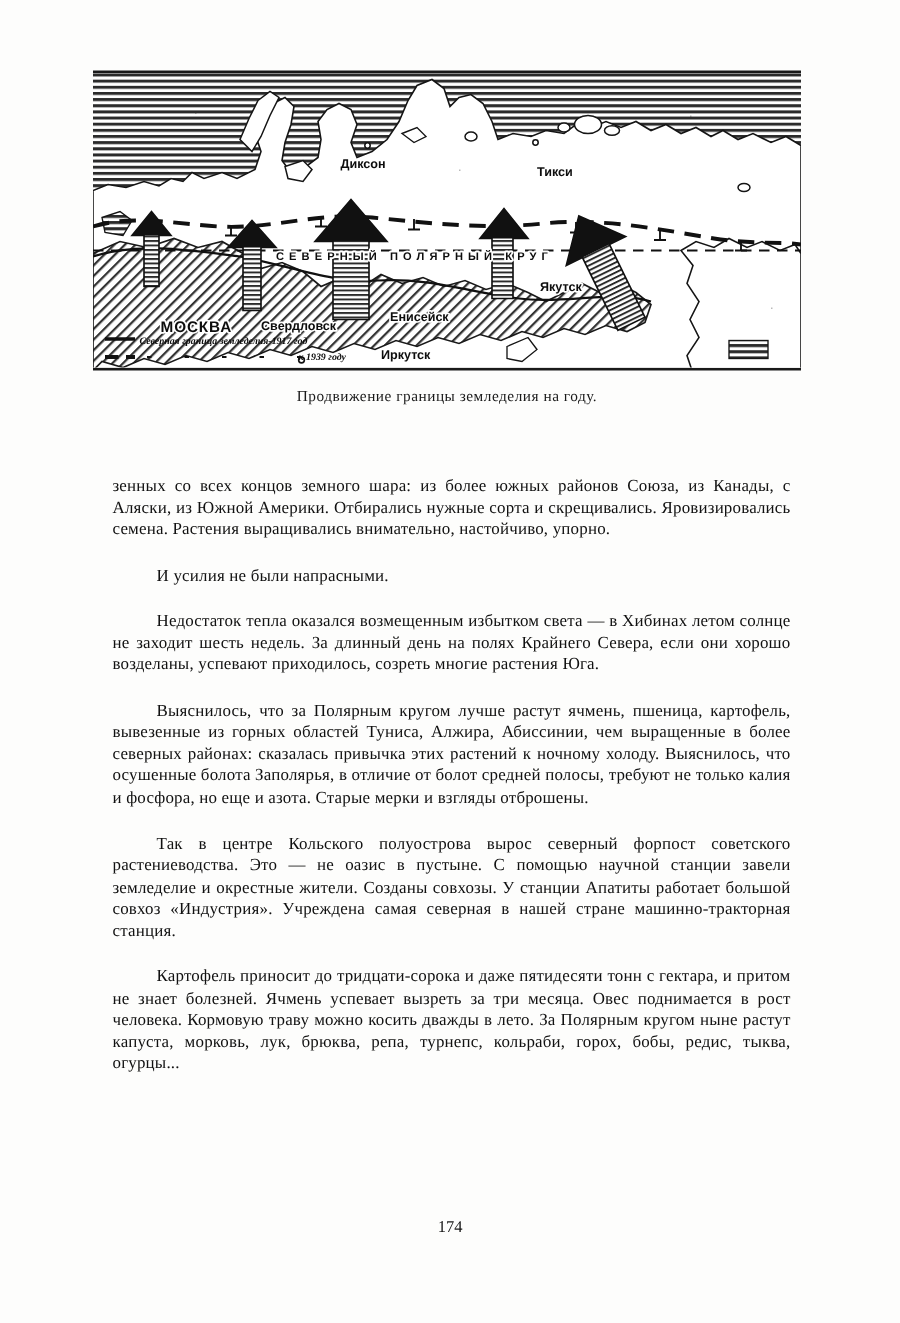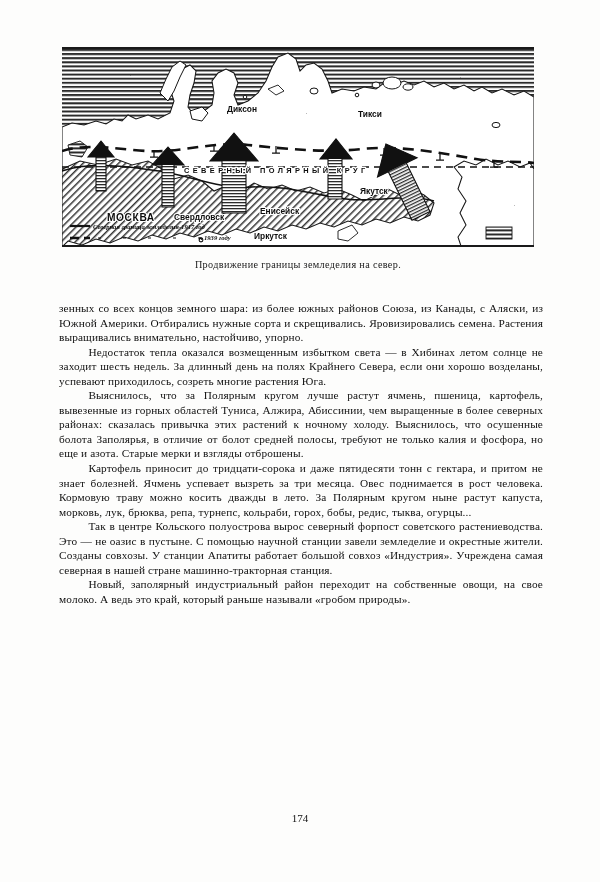--- a/index.html
+++ b/index.html
@@ -90,21 +90,21 @@
     left: 59px;
     top: 301px;
     width: 484px;
     font-size: 11.3px;
     line-height: 14.55px;
     text-align: justify;
     color: #111111;
     letter-spacing: 0.12px;
   }
   #body-text p {
-    margin: 0;
+    margin: 16px;
     text-indent: 0;
     -webkit-hyphens: none;
     hyphens: none;
   }
   #body-text p.indent { text-indent: 2.6em; }
   #body-text p.last-line-full { text-align-last: left; }
 
   
   #folio {
     position: absolute;
@@ -263,26 +263,26 @@
             <rect x="244" y="64" width="1" height="1"></rect>
             <rect x="398" y="28" width="1" height="1"></rect>
             <rect x="150" y="190" width="1" height="1"></rect>
             <rect x="452" y="156" width="1" height="1"></rect>
           </g>
         </g>
       </svg>
     </div>
   </div>
 
-  <div id="caption">Продвижение границы земледелия  на  север.</div>
+  <div id="caption">Продвижение границы земледелия  на  году.</div>
 
   <div id="body-text">
     <p class="last-line-full">зенных со всех концов земного шара: из более южных районов Союза, из Канады, с Аляски, из Южной Америки. Отбирались нужные сорта и скрещивались. Яровизировались семена. Растения выращивались внимательно, настойчиво, упорно.</p>
+    <p class="indent last-line-full">И усилия не были напрасными.</p>
     <p class="indent last-line-full">Недостаток тепла оказался возмещенным избытком света — в Хибинах летом солнце не заходит шесть недель. За длинный день на полях Крайнего Севера, если они хорошо возделаны, успевают приходилось, созреть многие растения Юга.</p>
     <p class="indent last-line-full">Выяснилось, что за Полярным кругом лучше растут ячмень, пшеница, картофель, вывезенные из горных областей Туниса, Алжира, Абиссинии, чем выращенные в более северных районах: сказалась привычка этих растений к ночному холоду. Выяснилось, что осушенные болота Заполярья, в отличие от болот средней полосы, требуют не только калия и фосфора, но еще и азота. Старые мерки и взгляды отброшены.</p>
+    <p class="indent last-line-full">Так в центре Кольского полуострова вырос северный форпост советского растениеводства. Это — не оазис в пустыне. С помощью научной станции завели земледелие и окрестные жители. Созданы совхозы. У станции Апатиты работает большой совхоз «Индустрия». Учреждена самая северная в нашей стране машинно-тракторная станция.</p>
     <p class="indent last-line-full">Картофель приносит до тридцати-сорока и даже пятидесяти тонн с гектара, и притом не знает болезней. Ячмень успевает вызреть за три месяца. Овес поднимается в рост человека. Кормовую траву можно косить дважды в лето. За Полярным кругом ныне растут капуста, морковь, лук, брюква, репа, турнепс, кольраби, горох, бобы, редис, тыква, огурцы...</p>
-    <p class="indent last-line-full">Так в центре Кольского полуострова вырос северный форпост советского растениеводства. Это — не оазис в пустыне. С помощью научной станции завели земледелие и окрестные жители. Созданы совхозы. У станции Апатиты работает большой совхоз «Индустрия». Учреждена самая северная в нашей стране машинно-тракторная станция.</p>
-    <p class="indent last-line-full">Новый, заполярный индустриальный район переходит на собственные овощи, на свое молоко. А ведь это край, который раньше называли «гробом природы».</p>
   </div>
 
   <div id="folio">174</div>
 
 </div>
 
 </body></html>

